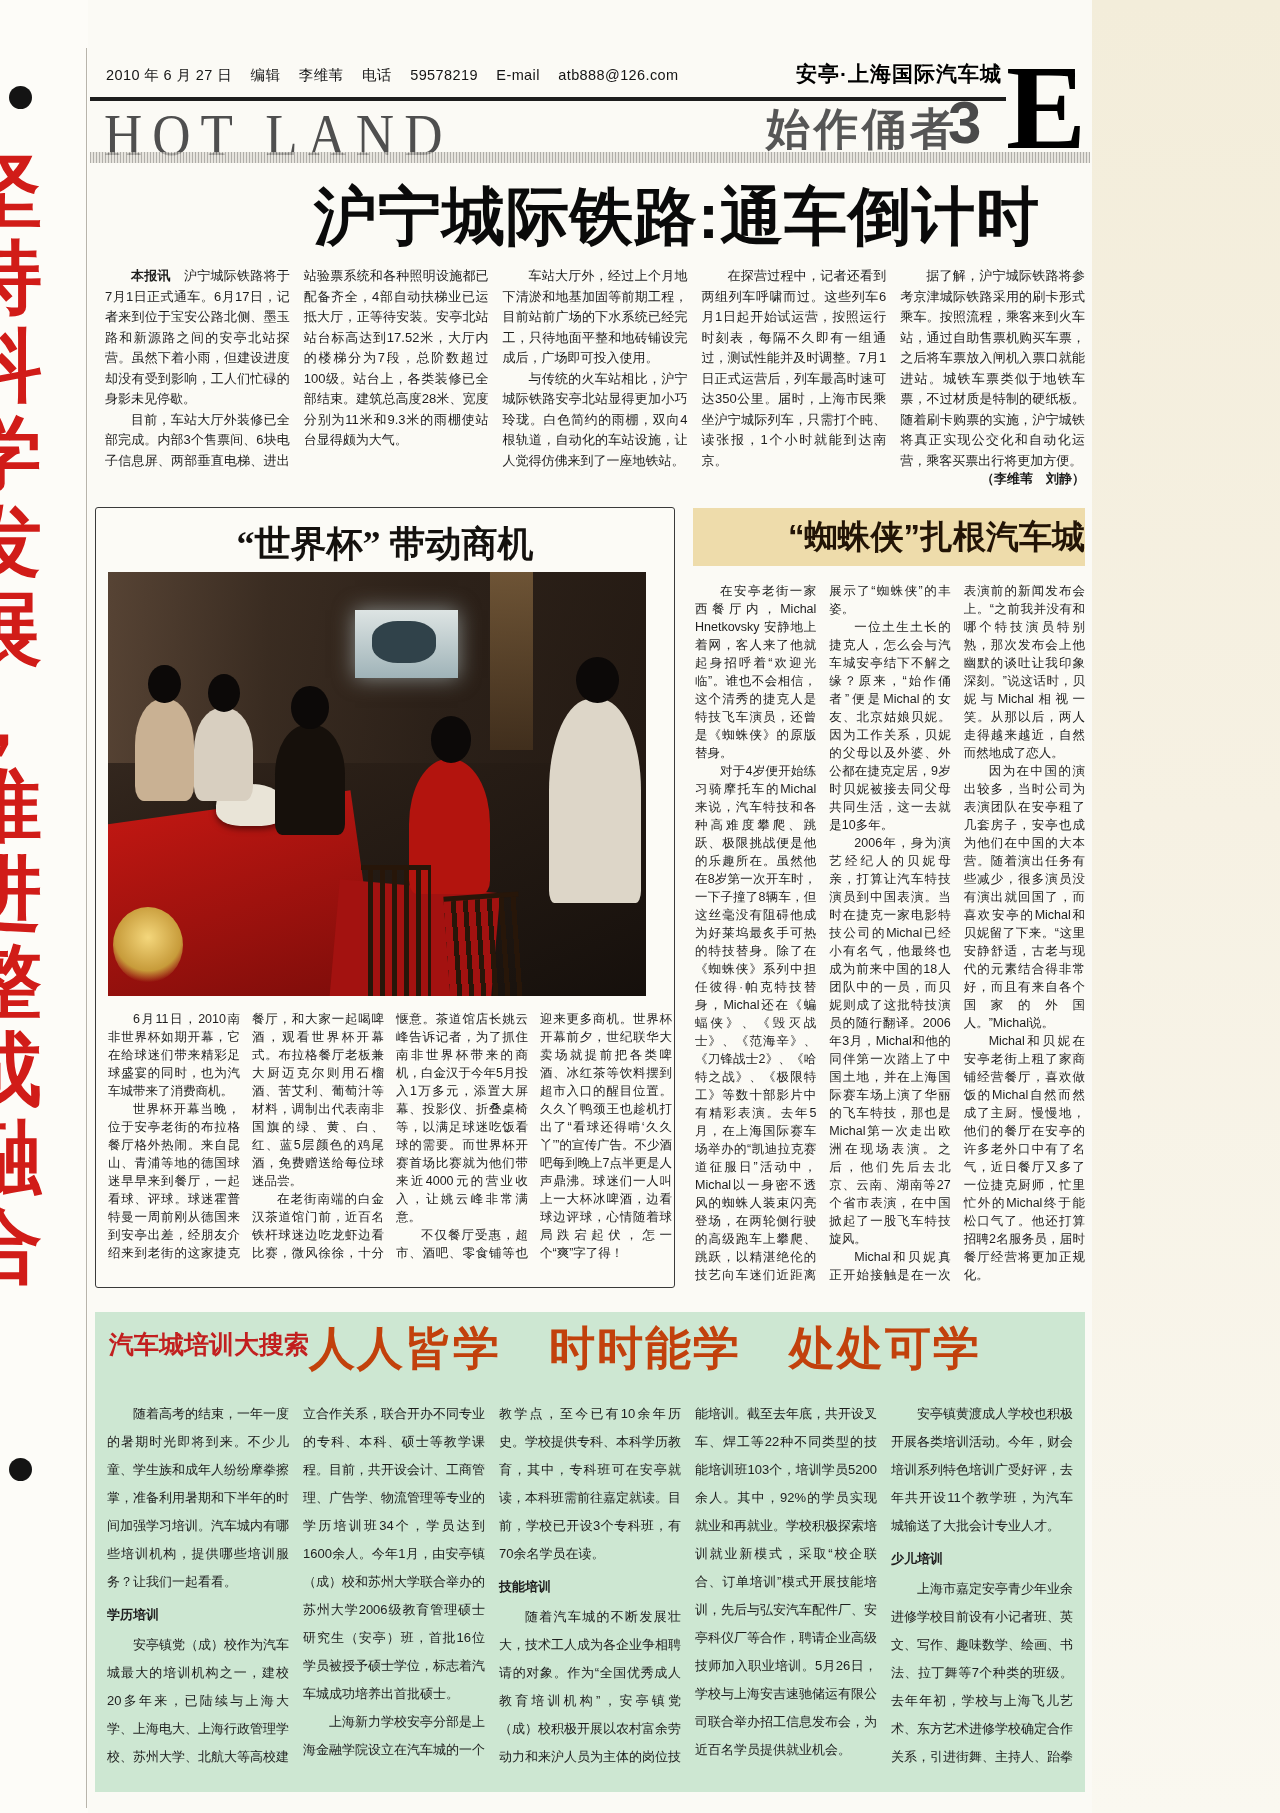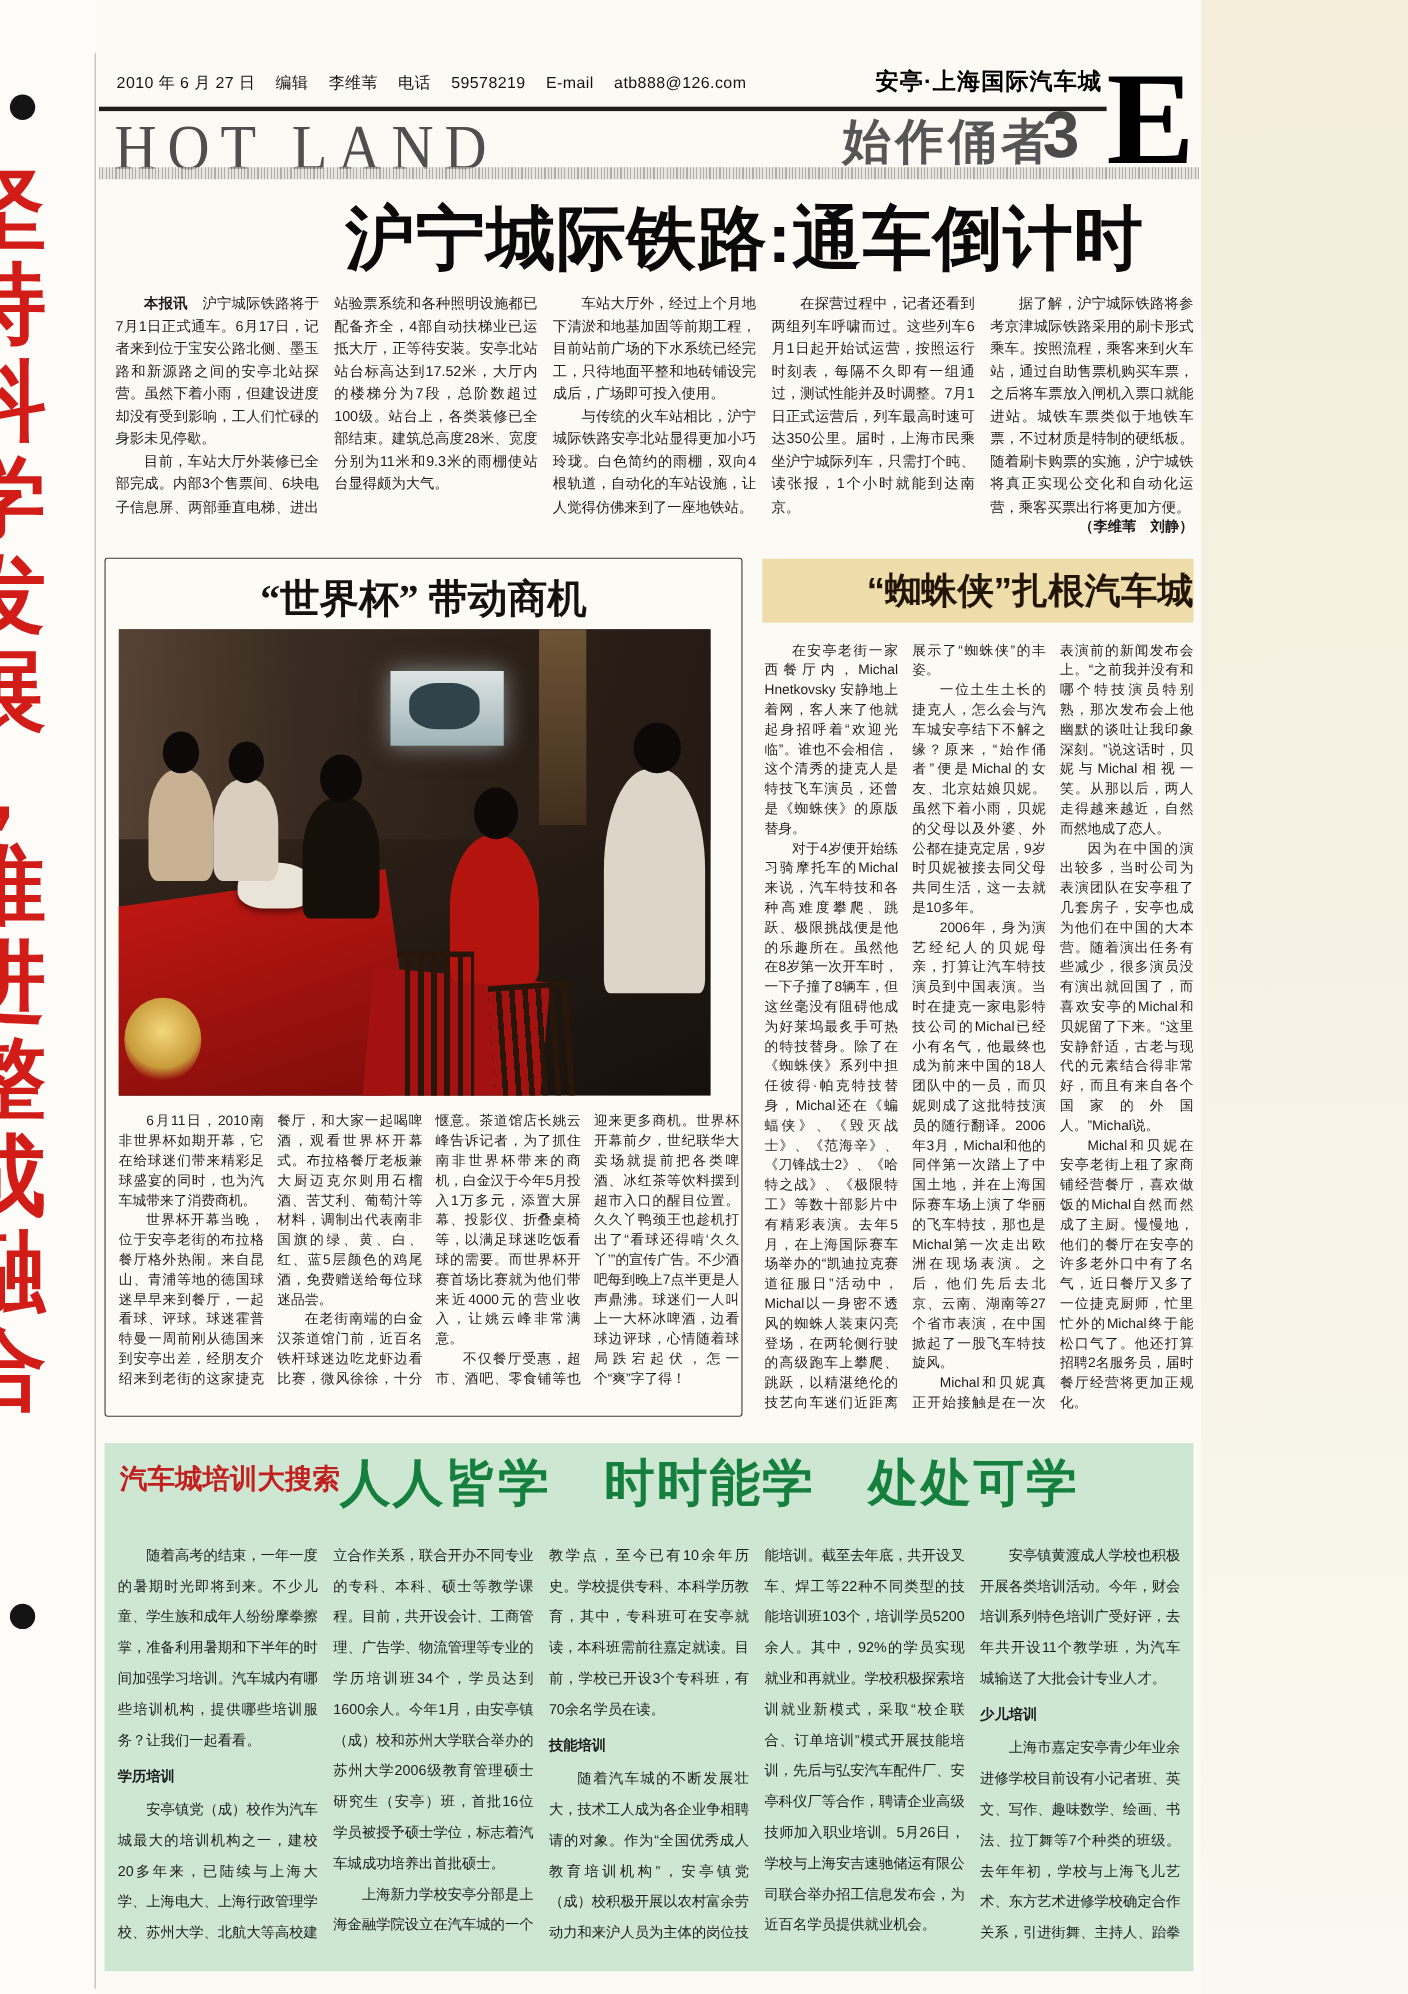--- a/index.html
+++ b/index.html
@@ -89,21 +89,21 @@
   .sp-titlebox{position:absolute;left:693px;top:508px;width:392px;height:58px;background:#eedcab;
          display:flex;align-items:center;justify-content:flex-end;}
   .sp-title{font-size:33px;font-weight:900;color:#221406;}
   .sp-body{position:absolute;left:695px;top:582px;width:390px;height:706px;
          column-count:3;column-gap:13px;font-size:12.5px;line-height:18px;overflow:hidden;}
 
   
   .tr-box{position:absolute;left:95px;top:1312px;width:990px;height:480px;background:#cde7d2;}
   .tr-kicker{position:absolute;left:14px;top:16px;font-size:25px;font-weight:900;color:#c21f1f;}
   .tr-headline{position:absolute;left:190px;top:6px;width:720px;text-align:center;
-         font-size:46px;font-weight:900;color:#15803d;letter-spacing:2px;}
+         font-size:46px;font-weight:900;color:#c2410c;letter-spacing:2px;}
   .tr-body{position:absolute;left:12px;top:88px;width:966px;height:380px;
          column-count:5;column-gap:14px;font-size:13px;line-height:28px;overflow:hidden;}
 </style>
 </head>
 <body>
 
 <div class="paper">
 
   <div class="right-margin"></div>
 
@@ -190,21 +190,21 @@
         <p>不仅餐厅受惠，超市、酒吧、零食铺等也迎来更多商机。世界杯开幕前夕，世纪联华大卖场就提前把各类啤酒、冰红茶等饮料摆到超市入口的醒目位置。久久丫鸭颈王也趁机打出了“看球还得啃‘久久丫’”的宣传广告。不少酒吧每到晚上7点半更是人声鼎沸。球迷们一人叫上一大杯冰啤酒，边看球边评球，心情随着球局跌宕起伏，怎一个“爽”字了得！</p>
       </div>
   </div>
 
   <div class="sp-titlebox">
     <div class="sp-title">“蜘蛛侠”扎根汽车城</div>
   </div>
   <div class="sp-body bodytext">
       <p>在安亭老街一家西餐厅内，Michal Hnetkovsky 安静地上着网，客人来了他就起身招呼着“欢迎光临”。谁也不会相信，这个清秀的捷克人是特技飞车演员，还曾是《蜘蛛侠》的原版替身。</p>
       <p>对于4岁便开始练习骑摩托车的Michal来说，汽车特技和各种高难度攀爬、跳跃、极限挑战便是他的乐趣所在。虽然他在8岁第一次开车时，一下子撞了8辆车，但这丝毫没有阻碍他成为好莱坞最炙手可热的特技替身。除了在《蜘蛛侠》系列中担任彼得·帕克特技替身，Michal还在《蝙蝠侠》、《毁灭战士》、《范海辛》、《刀锋战士2》、《哈特之战》、《极限特工》等数十部影片中有精彩表演。去年5月，在上海国际赛车场举办的“凯迪拉克赛道征服日”活动中，Michal以一身密不透风的蜘蛛人装束闪亮登场，在两轮侧行驶的高级跑车上攀爬、跳跃，以精湛绝伦的技艺向车迷们近距离展示了“蜘蛛侠”的丰姿。</p>
-      <p>一位土生土长的捷克人，怎么会与汽车城安亭结下不解之缘？原来，“始作俑者”便是Michal的女友、北京姑娘贝妮。虽然下着小雨，贝妮的父母以及外婆、外公都在捷克定居，9岁时贝妮被接去同父母共同生活，这一去就是10多年。</p>
+      <p>一位土生土长的捷克人，怎么会与汽车城安亭结下不解之缘？原来，“始作俑者”便是Michal的女友、北京姑娘贝妮。因为工作关系，贝妮的父母以及外婆、外公都在捷克定居，9岁时贝妮被接去同父母共同生活，这一去就是10多年。</p>
       <p>2006年，身为演艺经纪人的贝妮母亲，打算让汽车特技演员到中国表演。当时在捷克一家电影特技公司的Michal已经小有名气，他最终也成为前来中国的18人团队中的一员，而贝妮则成了这批特技演员的随行翻译。2006年3月，Michal和他的同伴第一次踏上了中国土地，并在上海国际赛车场上演了华丽的飞车特技，那也是Michal第一次走出欧洲在现场表演。之后，他们先后去北京、云南、湖南等27个省市表演，在中国掀起了一股飞车特技旋风。</p>
       <p>Michal和贝妮真正开始接触是在一次表演前的新闻发布会上。“之前我并没有和哪个特技演员特别熟，那次发布会上他幽默的谈吐让我印象深刻。”说这话时，贝妮与Michal相视一笑。从那以后，两人走得越来越近，自然而然地成了恋人。</p>
       <p>因为在中国的演出较多，当时公司为表演团队在安亭租了几套房子，安亭也成为他们在中国的大本营。随着演出任务有些减少，很多演员没有演出就回国了，而喜欢安亭的Michal和贝妮留了下来。“这里安静舒适，古老与现代的元素结合得非常好，而且有来自各个国家的外国人。”Michal说。</p>
       <p>Michal和贝妮在安亭老街上租了家商铺经营餐厅，喜欢做饭的Michal自然而然成了主厨。慢慢地，他们的餐厅在安亭的许多老外口中有了名气，近日餐厅又多了一位捷克厨师，忙里忙外的Michal终于能松口气了。他还打算招聘2名服务员，届时餐厅经营将更加正规化。</p>
     </div>
 
   <div class="tr-box">
     <div class="tr-kicker">汽车城培训大搜索</div>
     <div class="tr-headline">人人皆学　时时能学　处处可学</div>
     <div class="tr-body bodytext">

